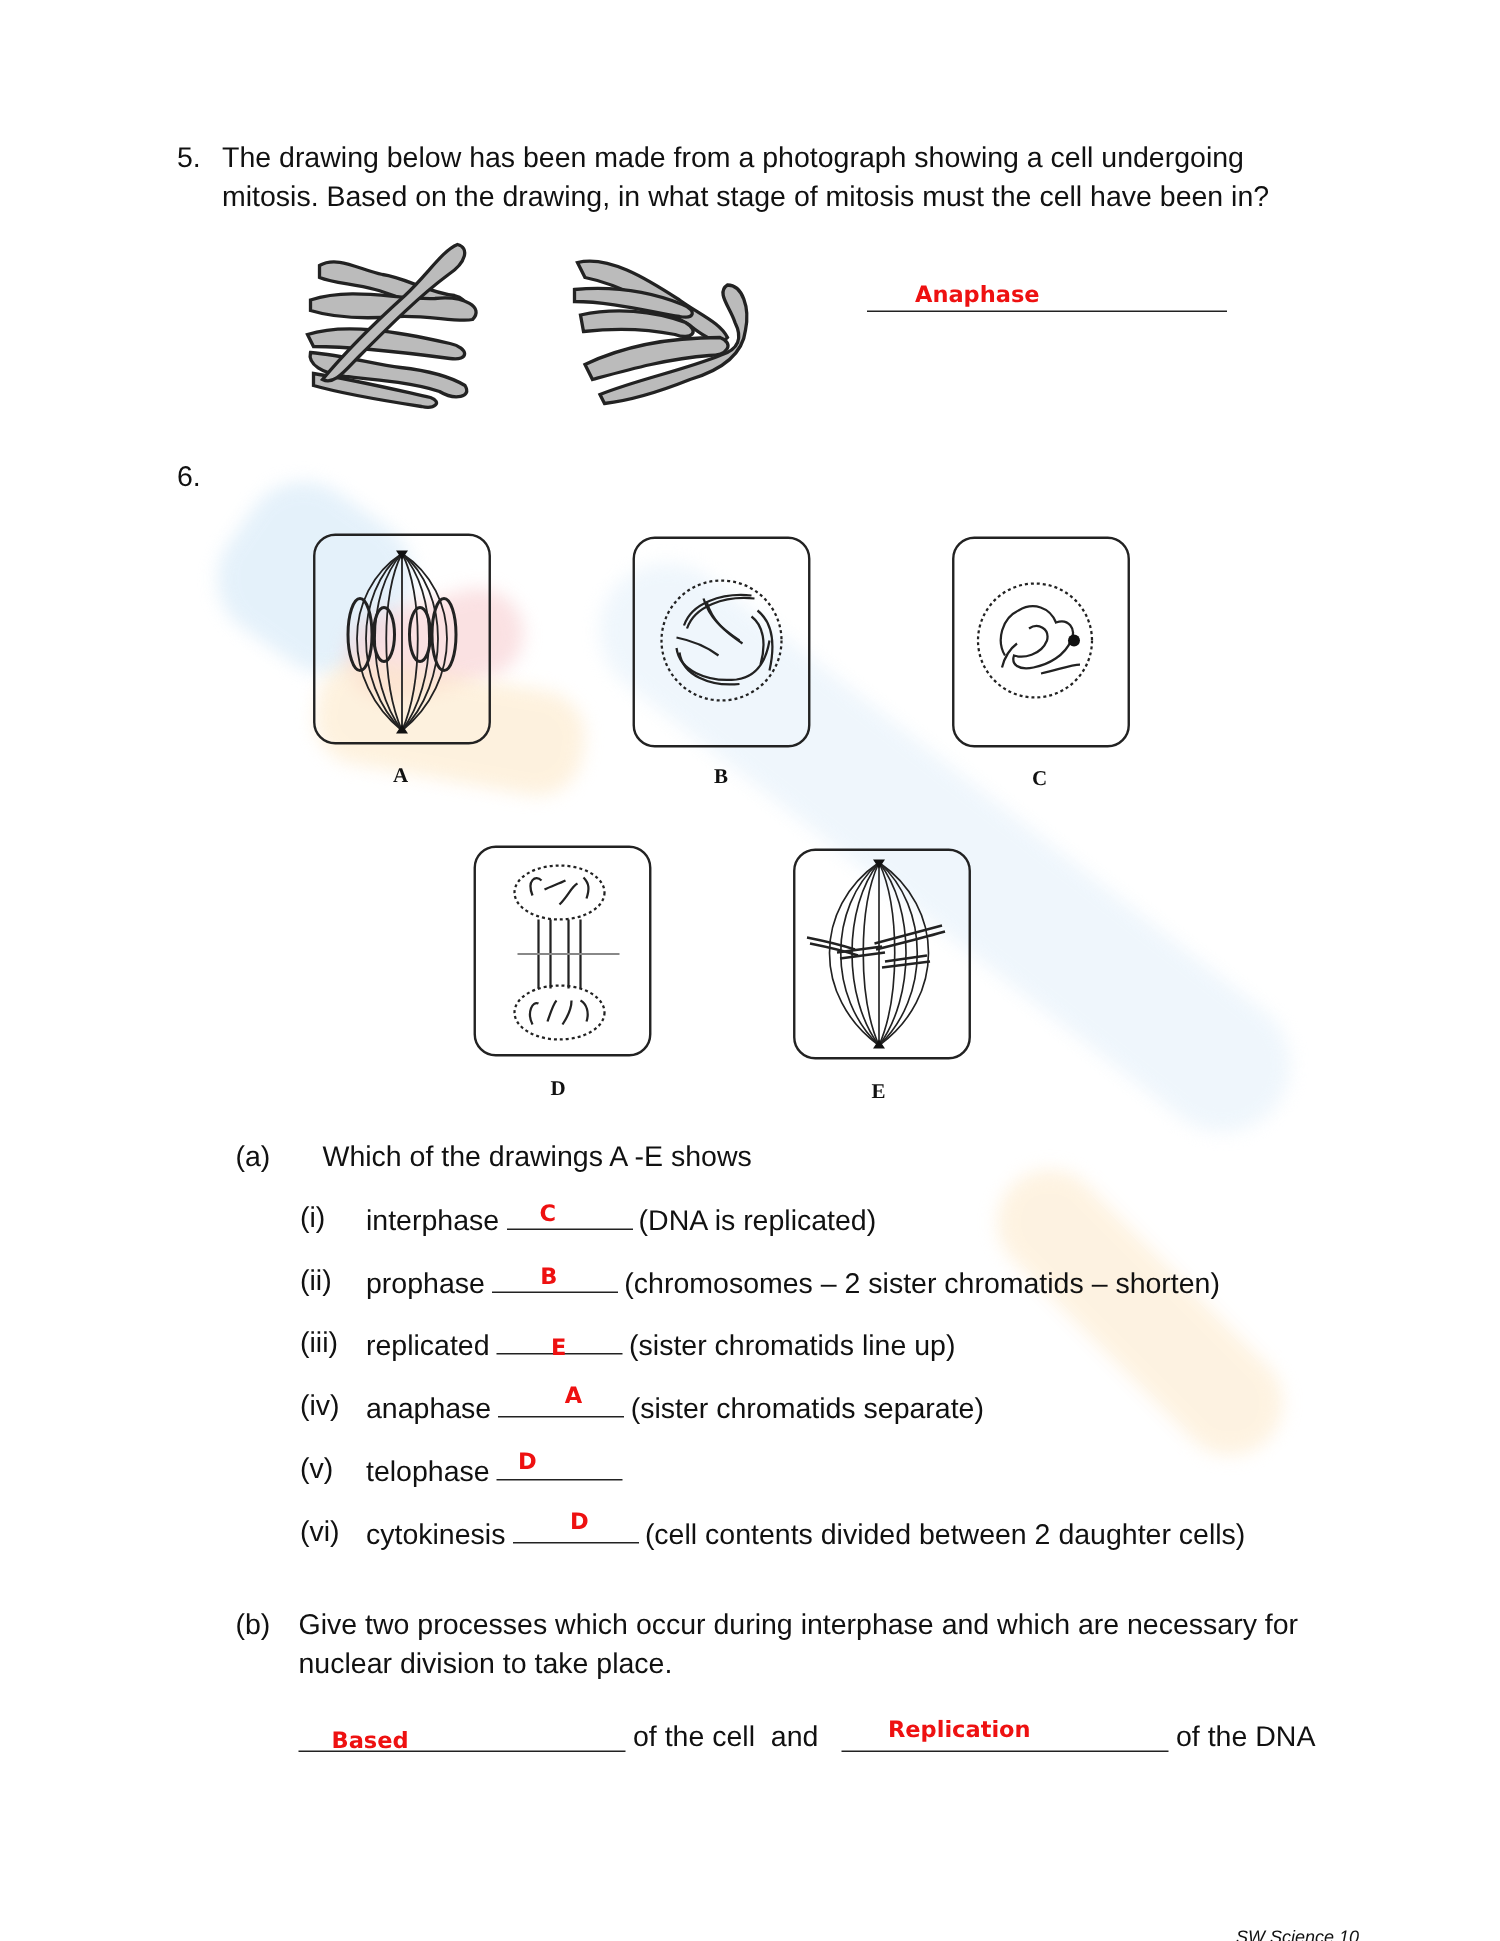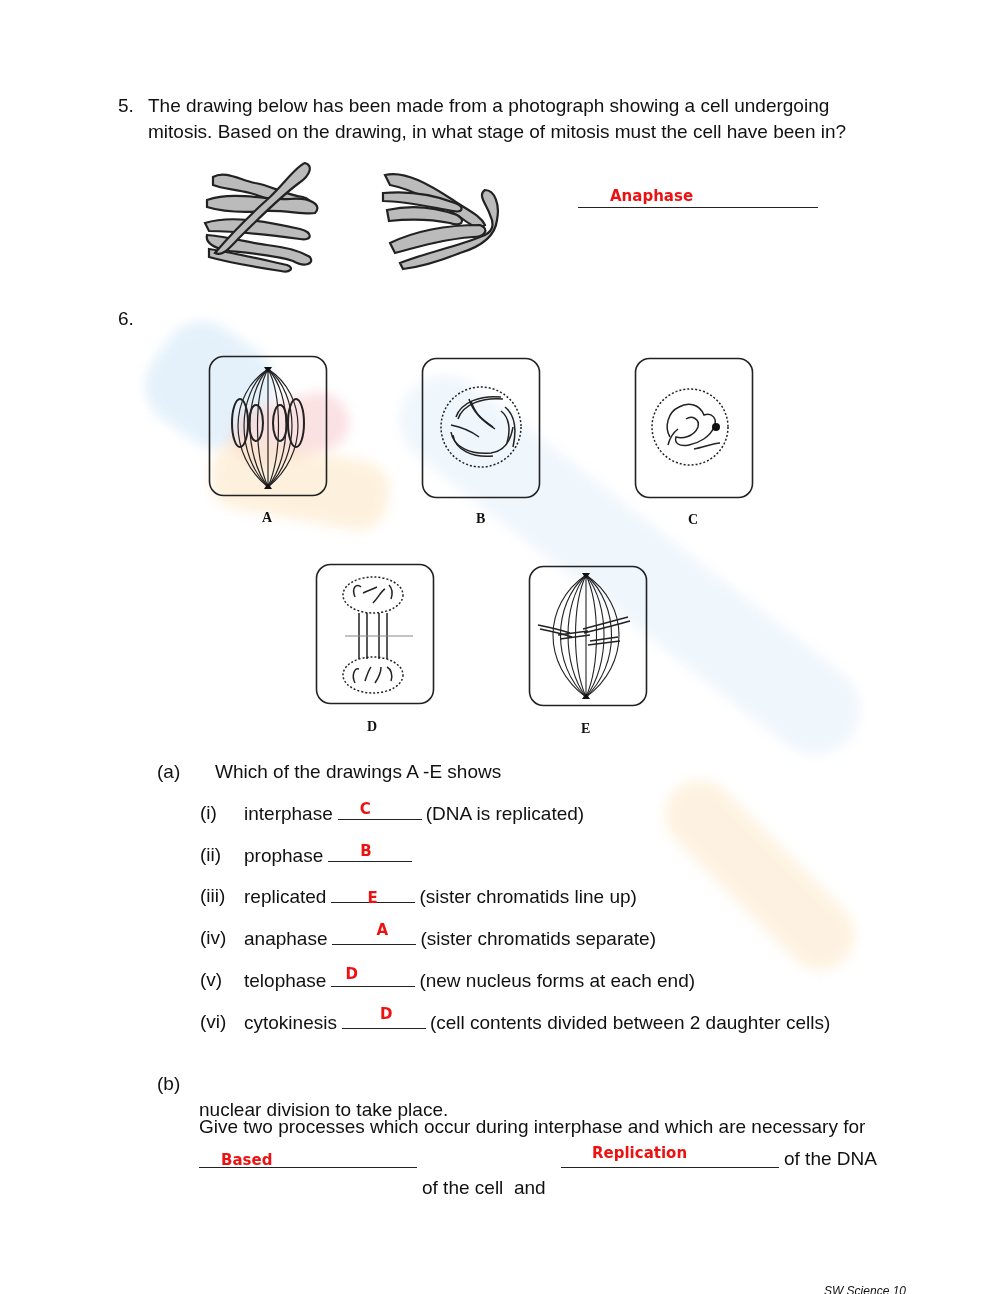--- a/index.html
+++ b/index.html
@@ -167,52 +167,52 @@
   <span class="body" style="left:42px;margin-left:16px;">Which of the drawings A -E shows</span>
 </div>
 
 <div class="row" style="left:200px;top:801px;">
   <span class="roman">(i)</span>
   <span class="body"><span>interphase</span><span class="blank-inline"><span class="answer">C</span></span><span><span>(</span><b>DNA</b><span> is replicated)</span></span></span>
 </div>
 
 <div class="row" style="left:200px;top:843px;">
   <span class="roman">(ii)</span>
-  <span class="body"><span>prophase</span><span class="blank-inline"><span class="answer" style="left:32px;">B</span></span></span>
+  <span class="body"><span>prophase</span><span class="blank-inline"><span class="answer" style="left:32px;">B</span></span><span><span>(</span><b>chromosomes</b><span> – 2 </span><b>sister chromatids</b><span> – shorten)</span></span></span>
 </div>
 
 <div class="row" style="left:200px;top:884px;">
   <span class="roman">(iii)</span>
   <span class="body"><span>replicated</span><span class="blank-inline"><span class="answer" style="left:36px;top:2px;">E</span></span><span><span>(</span><b>sister chromatids</b><span> line up)</span></span></span>
 </div>
 
 <div class="row" style="left:200px;top:926px;">
   <span class="roman">(iv)</span>
   <span class="body"><span>anaphase</span><span class="blank-inline"><span class="answer" style="left:44px;top:-8px;">A</span></span><span><span>(</span><b>sister chromatids</b><span> separate)</span></span></span>
 </div>
 
 <div class="row" style="left:200px;top:968px;">
   <span class="roman">(v)</span>
-  <span class="body"><span>telophase</span><span class="blank-inline"><span class="answer" style="left:14px;top:-6px;">D</span></span><span>(new nucleus forms at each end)</span></span>
+  <span class="body"><span>telophase</span><span class="blank-inline"><span class="answer" style="left:14px;top:-6px;">D</span></span></span>
 </div>
 
 <div class="row" style="left:200px;top:1010px;">
   <span class="roman">(vi)</span>
   <span class="body"><span>cytokinesis</span><span class="blank-inline"><span class="answer" style="left:38px;top:-8px;">D</span></span><span><span>(cell contents divided between 2 </span><b>daughter cells</b><span>)</span></span></span>
 </div>
 
 <div class="row" style="left:157px;top:1072px;height:52px;">
   <span class="roman">(b)</span>
-  <span class="body" style="left:42px;top:0;margin-top:43px;">Give two processes which occur during interphase and which are necessary for</span>
+  <span class="body" style="left:42px;top:0;">Give two processes which occur during interphase and which are necessary for</span>
   <span class="body" style="left:42px;top:26px;">nuclear division to take place.</span>
 </div>
 
 <div class="blank" style="left:199px;top:1167px;width:218px;"></div>
 <div class="answer" style="left:221px;top:1151px;">Based</div>
-<div class="row" style="left:422px;top:1147px;white-space:pre;margin-top:29px;">of the cell  and</div>
+<div class="row" style="left:422px;top:1147px;white-space:pre;">of the cell  and</div>
 <div class="blank" style="left:561px;top:1167px;width:218px;"></div>
 <div class="answer" style="left:592px;top:1144px;">Replication</div>
 <div class="row" style="left:784px;top:1147px;">of the DNA</div>
 
 <div class="footer">
   <div>SW Science 10</div>
   <div>Mitosis WS</div>
   <div>Page 2 of 3</div>
 </div>
 

